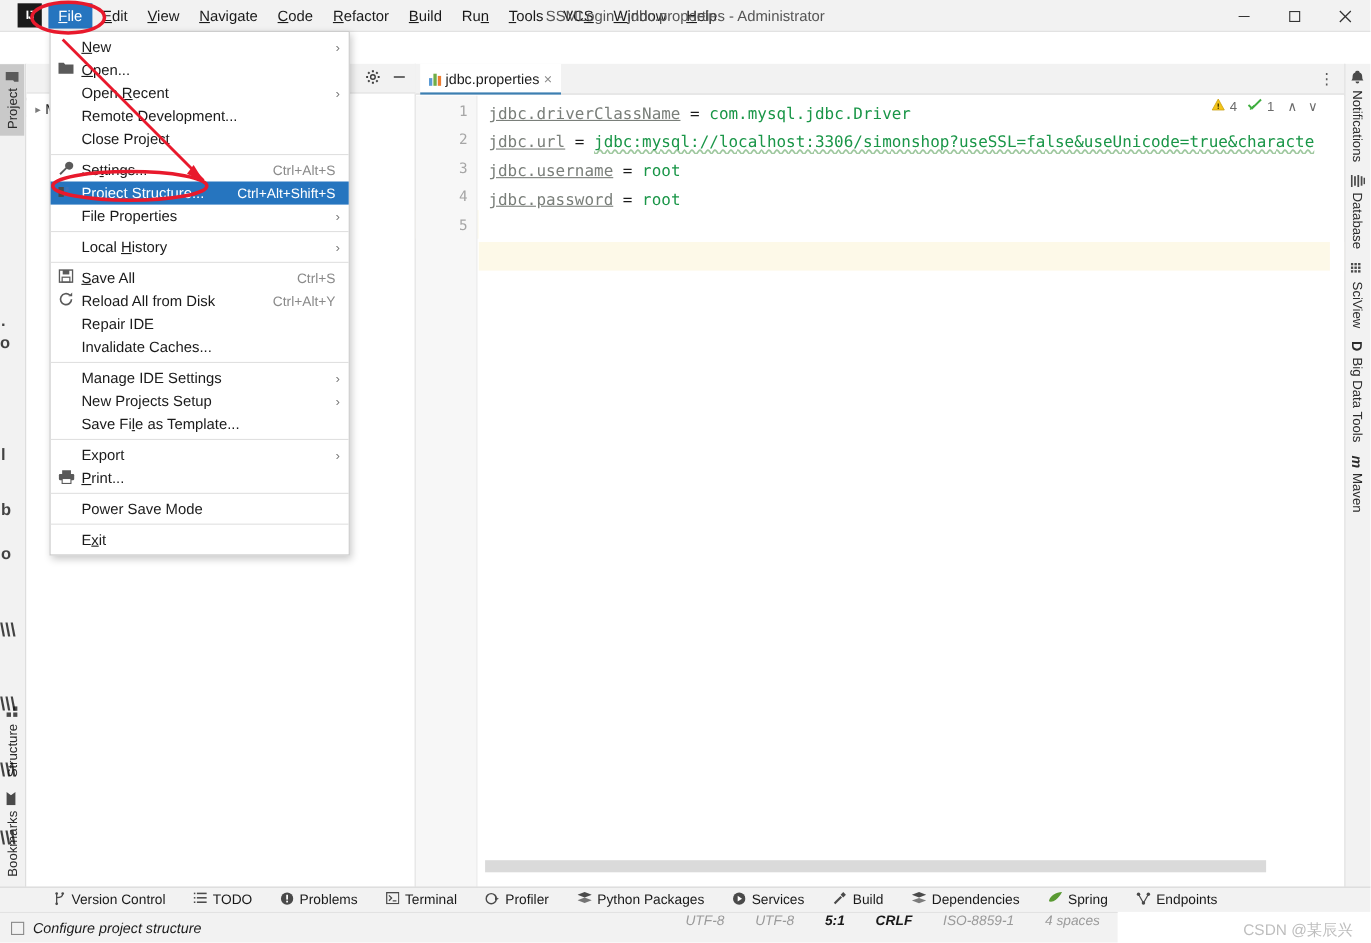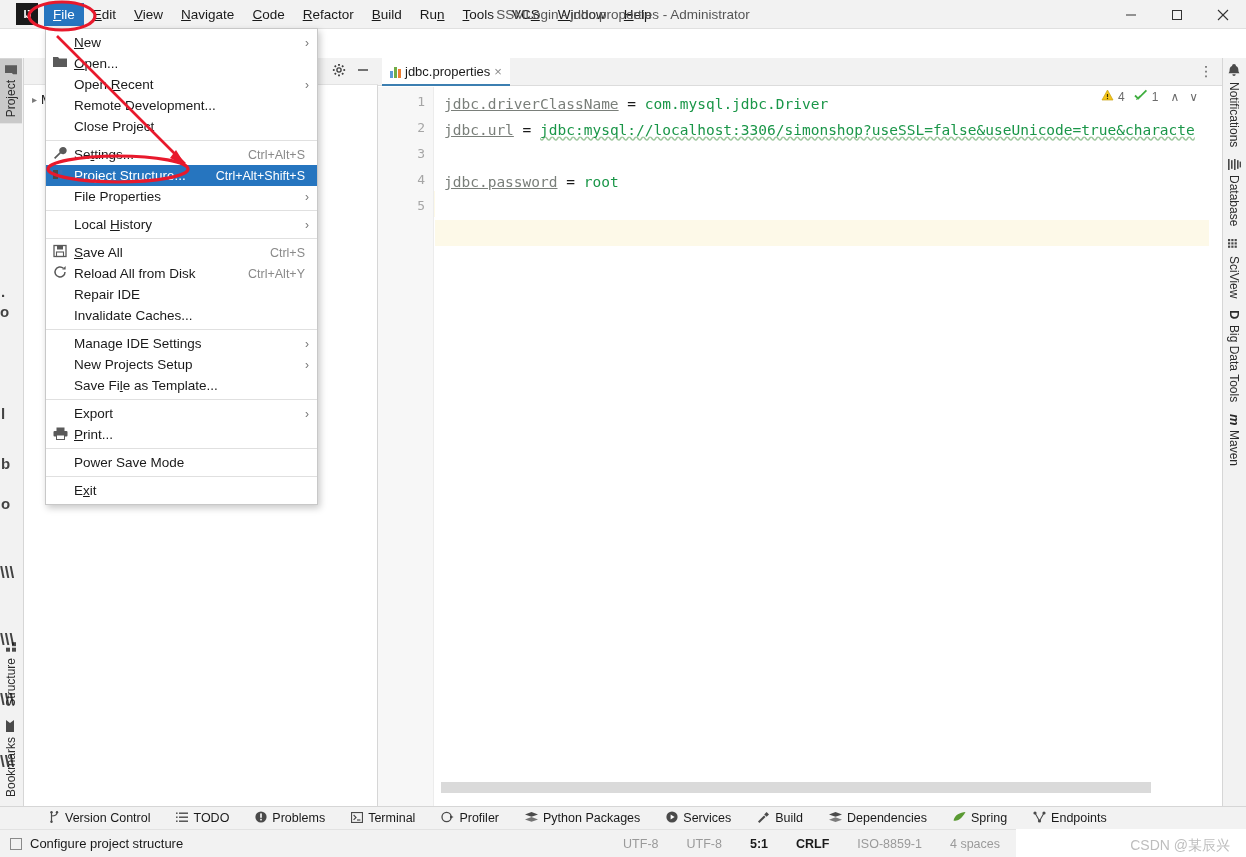--- a/index.html
+++ b/index.html
@@ -190,21 +190,21 @@
     background:#f2f2f2; border-top:1px solid #d6d6d6;
     display:flex; align-items:center; padding-left:36px; gap:0;
   }
   .bb{ display:flex; align-items:center; gap:5px; padding:0 13px; font-size:12.5px; color:#1a1a1a; white-space:nowrap;}
   .bb .bico{ color:#4a4a4a; font-size:11px; }
 
   
   #statusbar{
     position:absolute; left:0; bottom:0; width:1016px; height:28px;
     background:#f2f2f2; border-top:1px solid #e2e2e2;
-    display:flex; align-items:center;
+    display:flex; font-style:italic;
   }
   #sb-left{ display:flex; align-items:center; gap:8px; margin-left:10px; font-size:13px; color:#1a1a1a;}
   #sb-sq{ width:12px;height:12px;border:1px solid #8a8a8a; display:block;}
   #sb-right{ position:absolute; right:16px; display:flex; align-items:center; gap:28px; font-size:12.5px;}
   .sb-dim{ color:#9a9a9a; }
   .sb-dark{ color:#1a1a1a; font-weight:bold;}
   #watermark{
     position:absolute; right:16px; bottom:2px; font-size:14px; color:#a8a8a8;
     opacity:.75; white-space:nowrap; pointer-events:none; z-index:70;
   }
@@ -478,20 +478,21 @@
       <div class="lnum" style="top: 33px;">2</div>
       <div class="lnum" style="top: 59px;">3</div>
       <div class="lnum" style="top: 85px;">4</div>
       <div class="lnum" style="top: 111px;">5</div>
     </div>
 
   <div id="code">
     <div id="caretline"></div>
   <div class="cline" style="top: 4px;"><span class="k-key">jdbc.driverClassName</span><span class="k-eq"> = </span><span class="k-val">com.mysql.jdbc.Driver</span></div>
       <div class="cline" style="top: 30px;"><span class="k-key">jdbc.url</span><span class="k-eq"> = </span><span class="k-val squig">jdbc:mysql://localhost:3306/simonshop?useSSL=false&amp;useUnicode=true&amp;characte</span></div>
+      <div class="cline" style="top: 56px;"><span class="k-key">jdbc.username</span><span class="k-eq"> = </span><span class="k-val">root</span></div>
       <div class="cline" style="top: 82px;"><span class="k-key">jdbc.password</span><span class="k-eq"> = </span><span class="k-val">root</span></div>
     </div>
 
   <div id="inspect">
     <span>
       <svg width="13" height="12" viewBox="0 0 13 12">
           <path d="M6.5 1 12 11H1z" fill="#f5c518" stroke="#c9a012" stroke-width=".7"></path>
           <line x1="6.5" y1="5" x2="6.5" y2="8" stroke="#3c3100" stroke-width="1.2"></line>
           <circle cx="6.5" cy="9.5" r=".7" fill="#3c3100"></circle>
         </svg>

